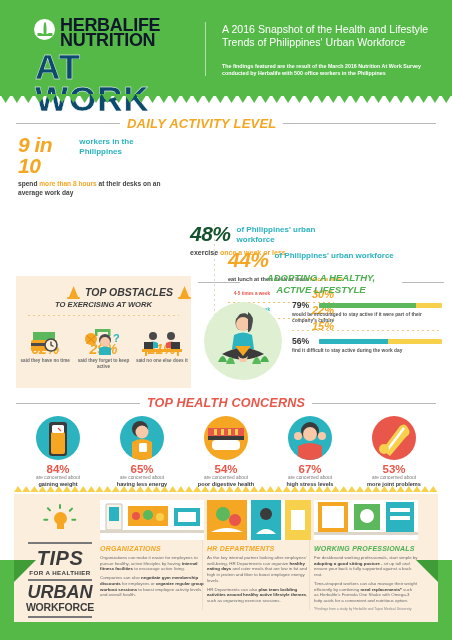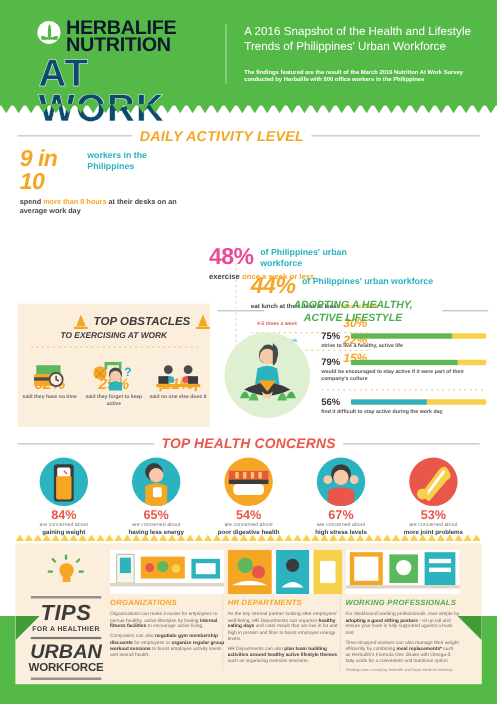--- a/index.html
+++ b/index.html
@@ -124,21 +124,21 @@
   .lbl.bl { left:-2px; top:60px; }
   .lbl.br { left:108px; top:60px; }
   .leader { position:absolute; background:#4a4a4a; height:0.8px; }
 
   .dotted-v {
     position:absolute; left:214px; top:120px; width:1px; height:130px;
     background:repeating-linear-gradient(to bottom,#d8d8c0 0 2px, transparent 2px 5px);
   }
 
   .ex-block { position:absolute; left:190px; top:118px; width:150px; }
-  .ex-big { color:#ec4899; font-size:21px; font-weight:bold; letter-spacing:-0.5px;}
+  .ex-big { color:#14532d; font-size:21px; font-weight:bold; font-style:italic; letter-spacing:-0.5px;}
   .ex-lbl { color:#2bb3c0; font-size:8px; font-weight:bold; line-height:9.5px; padding-top:3px;}
   .ex-desc { color:#444; font-size:7px; font-weight:bold; margin-top:3px;}
   .ex-desc b { color:#f5a623; }
 
   .lunch-block { position:absolute; left:228px; top:144px; width:220px; }
   .lunch-top { display:flex; align-items:flex-start; gap:6px; }
   .lunch-big { color:#f5a623; font-size:21px; font-weight:bold; font-style:italic; letter-spacing:-0.5px;}
   .lunch-lbl { color:#2bb3c0; font-size:8px; font-weight:bold; line-height:9.5px; padding-top:3px;}
   .lunch-desc { color:#444; font-size:5.6px; font-weight:bold; margin-top:4px;}
   .lunch-desc b { color:#f5a623; }
@@ -477,29 +477,20 @@
         <path d="M14 60 q5 -12 9 0 z" fill="#4caf50"></path>
         <path d="M22 62 q5 -14 9 0 z" fill="#5cb85c"></path>
         <path d="M48 62 q5 -14 9 0 z" fill="#5cb85c"></path>
         <path d="M56 60 q5 -12 9 0 z" fill="#4caf50"></path>
       </svg>
     </div>
 
     <div class="stats">
       <div class="stat">
         <div class="stat-top">
-          <span class="stat-pct">75%</span>
-          <span class="bar">
-              <span class="bar-fill" style="width: 75%; background: rgb(92, 184, 92);"></span>
-            </span>
-        </div>
-        <div class="stat-desc">strive to live a healthy, active life</div>
-      </div>
-      <div class="stat">
-        <div class="stat-top">
           <span class="stat-pct">79%</span>
           <span class="bar">
               <span class="bar-fill" style="width: 79%; background: rgb(92, 184, 92);"></span>
             </span>
         </div>
         <div class="stat-desc">would be encouraged to stay active if it were part of their company's culture</div>
       </div>
       <div class="stat-dots"></div>
       <div class="stat">
         <div class="stat-top">

